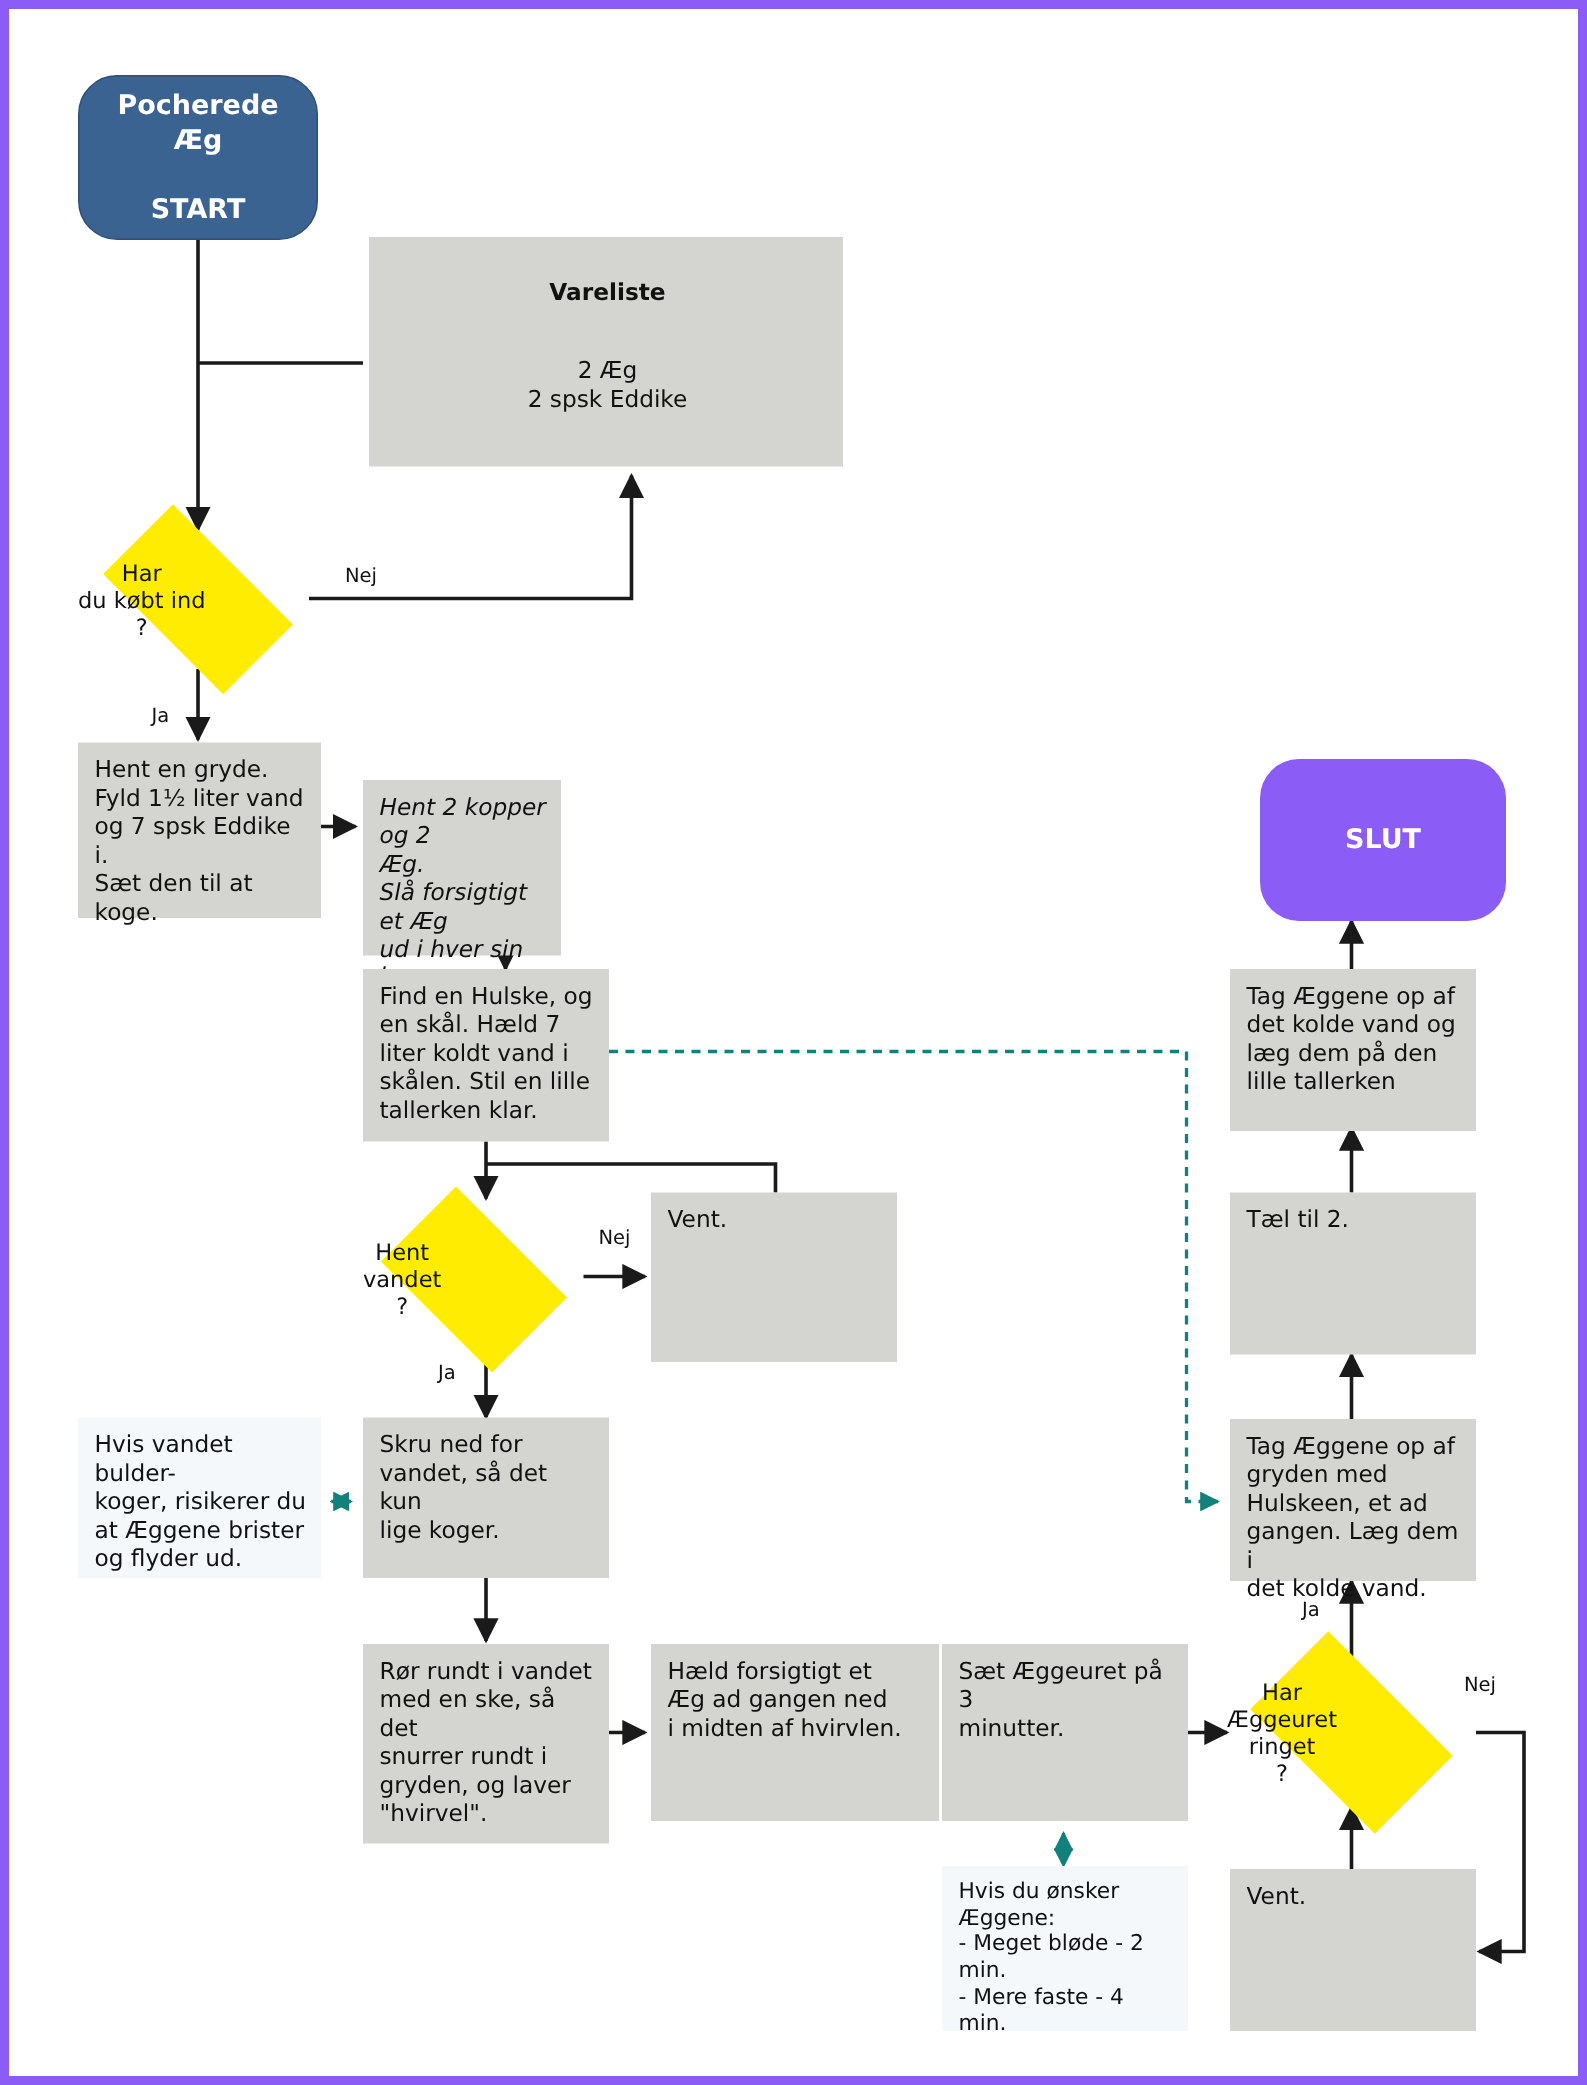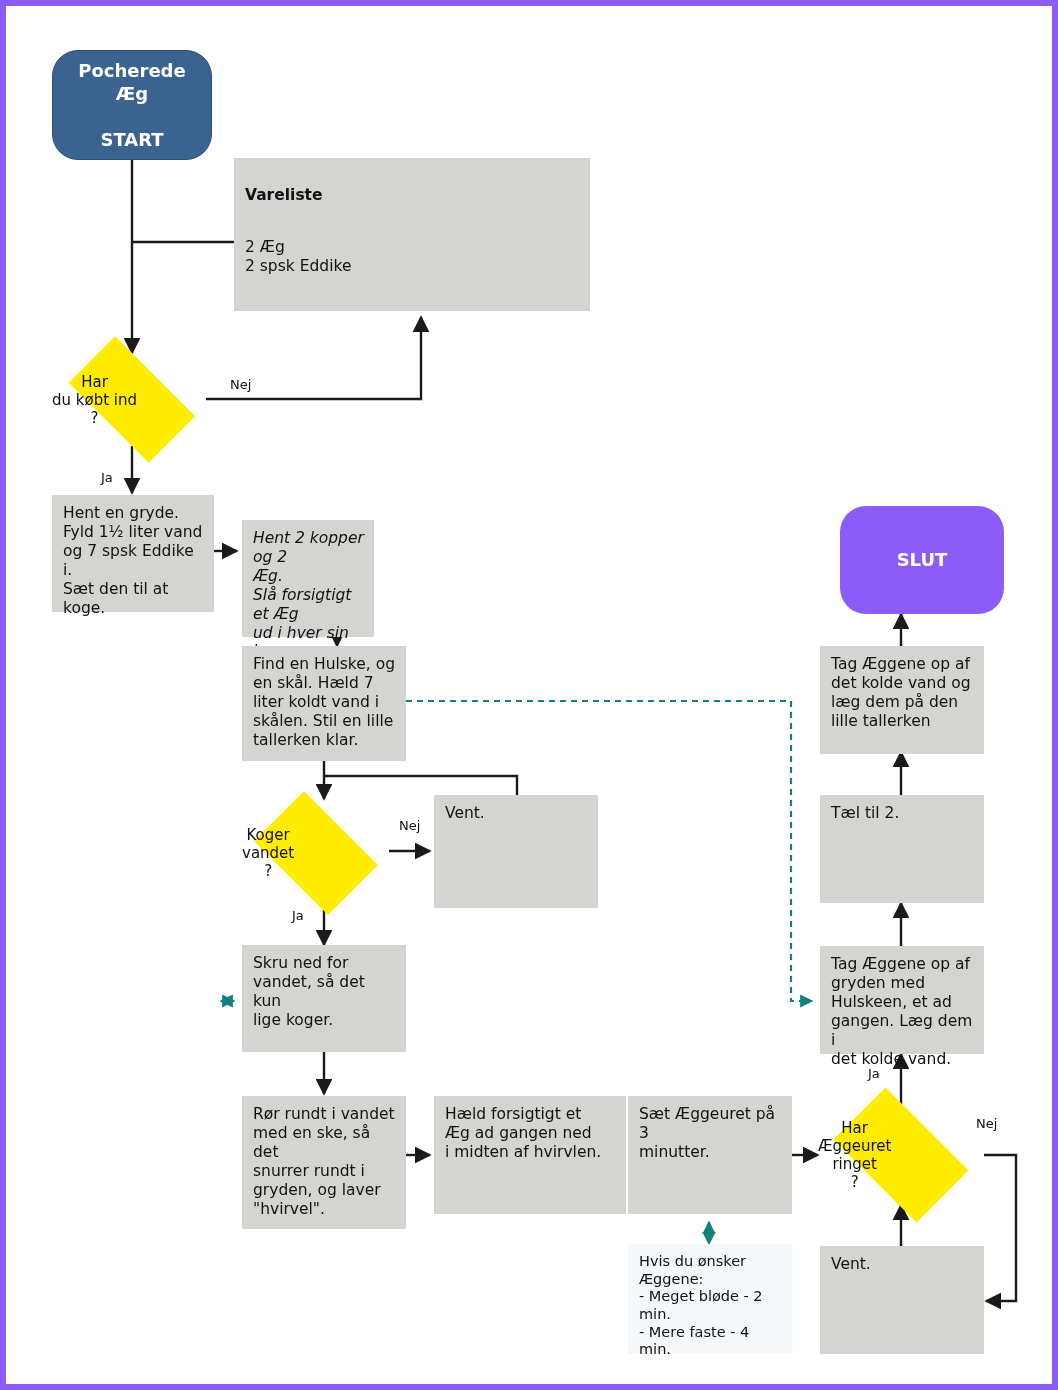--- a/index.html
+++ b/index.html
@@ -171,21 +171,21 @@
 
       <path d="M 703 1216 L 703 1238" marker-start="url(#arrow-teal)" marker-end="url(#arrow-teal)"></path>
     </g>
   </svg>
 
   <div class="node term start" style="left:46px; top:44px; width:160px; height:110px;">Pocherede
 Æg
 
 START</div>
 
-  <div class="node proc" style="left:228px; top:152px; width:356px; height:153px;">
+  <div class="node proc" style="left:240px; top:152px; width:316px; height:153px;text-align:center;">
     <span class="head">Vareliste</span>
     <span>2 Æg
 2 spsk Eddike</span>
   </div>
 
   <div class="node decision" style="left:46px; top:347px; width:160px; height:93px;">
     <div class="dia"></div>
     <div class="dtext">Har
 du købt ind
 ?</div>
@@ -204,29 +204,33 @@
 ud i hver sin kop.</div>
 
   <div class="node proc" style="left:236px; top:640px; width:164px; height:115px;">Find en Hulske, og
 en skål. Hæld 7
 liter koldt vand i
 skålen. Stil en lille
 tallerken klar.</div>
 
   <div class="node decision" style="left:236px; top:797px; width:148px; height:100px;">
     <div class="dia"></div>
-    <div class="dtext">Koger
+    <div class="dtext">Hent
 vandet
 ?</div>
   </div>
   <div class="edge-label" style="left:393px; top:812px;">Nej</div>
   <div class="edge-label" style="left:286px; top:902px;">Ja</div>
 
   <div class="node proc" style="left:428px; top:789px; width:164px; height:113px;">Vent.</div>
 
+  <div class="node note" style="left:46px; top:939px; width:162px; height:107px;">Hvis vandet bulder-
+koger, risikerer du
+at Æggene brister
+og flyder ud.</div>
 
   <div class="node proc" style="left:236px; top:939px; width:164px; height:107px;">Skru  ned  for
 vandet, så det kun
 lige koger.</div>
 
   <div class="node proc" style="left:236px; top:1090px; width:164px; height:133px;">Rør rundt i vandet
 med en ske, så det
 snurrer  rundt  i
 gryden, og laver
 "hvirvel".</div>

